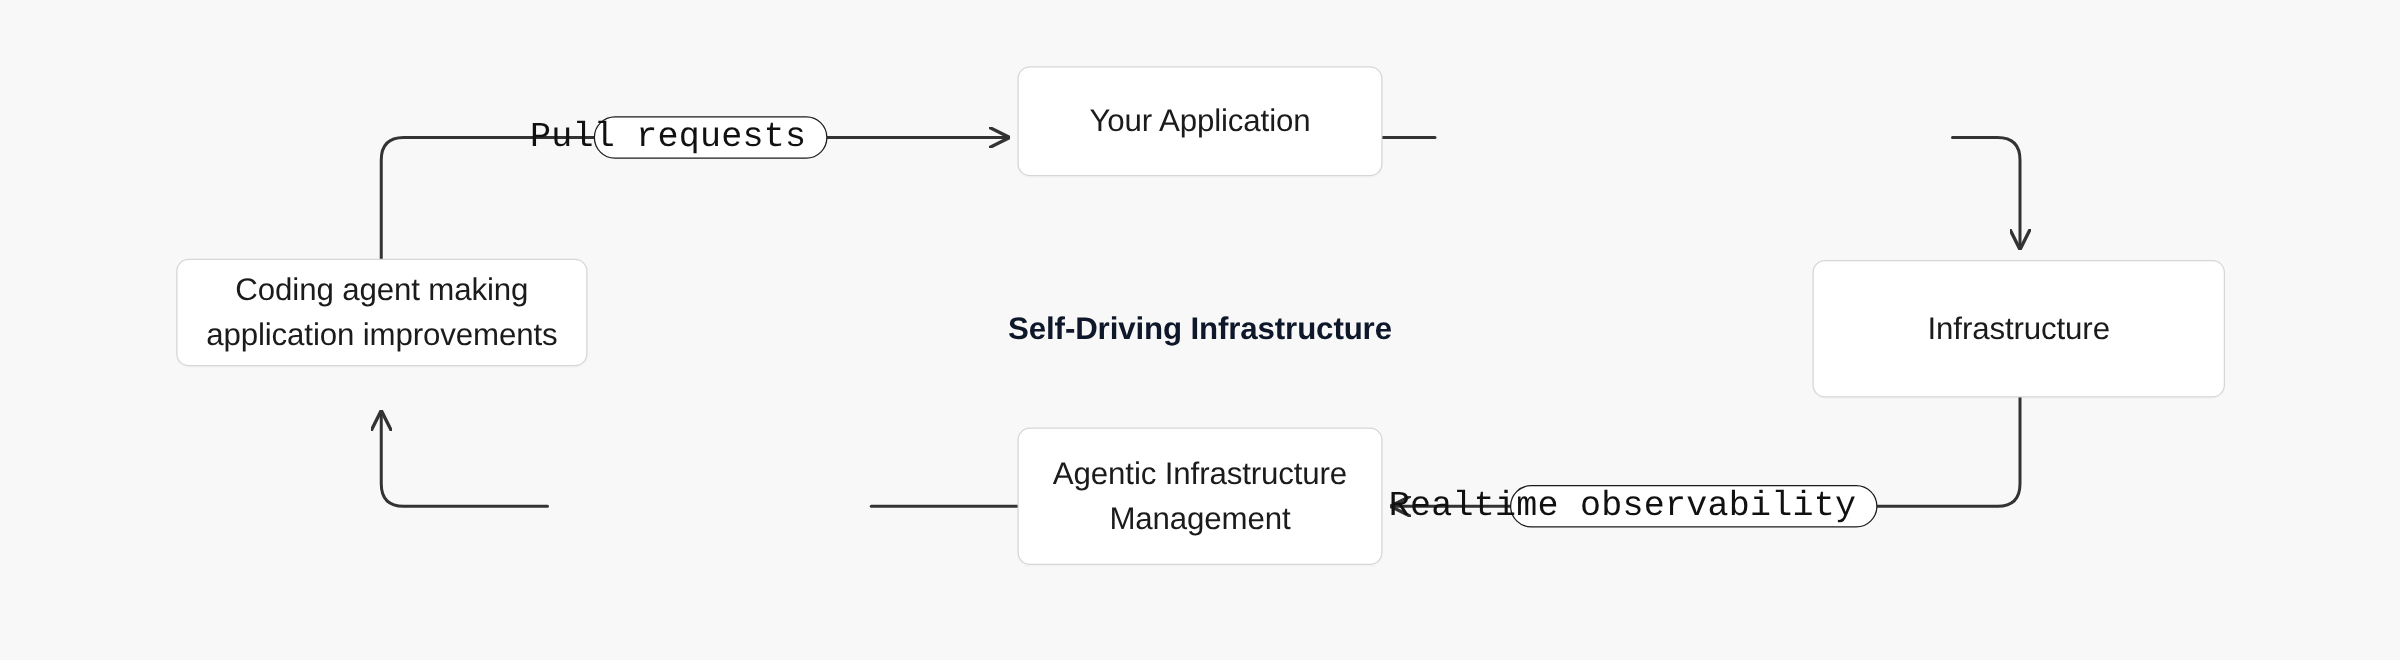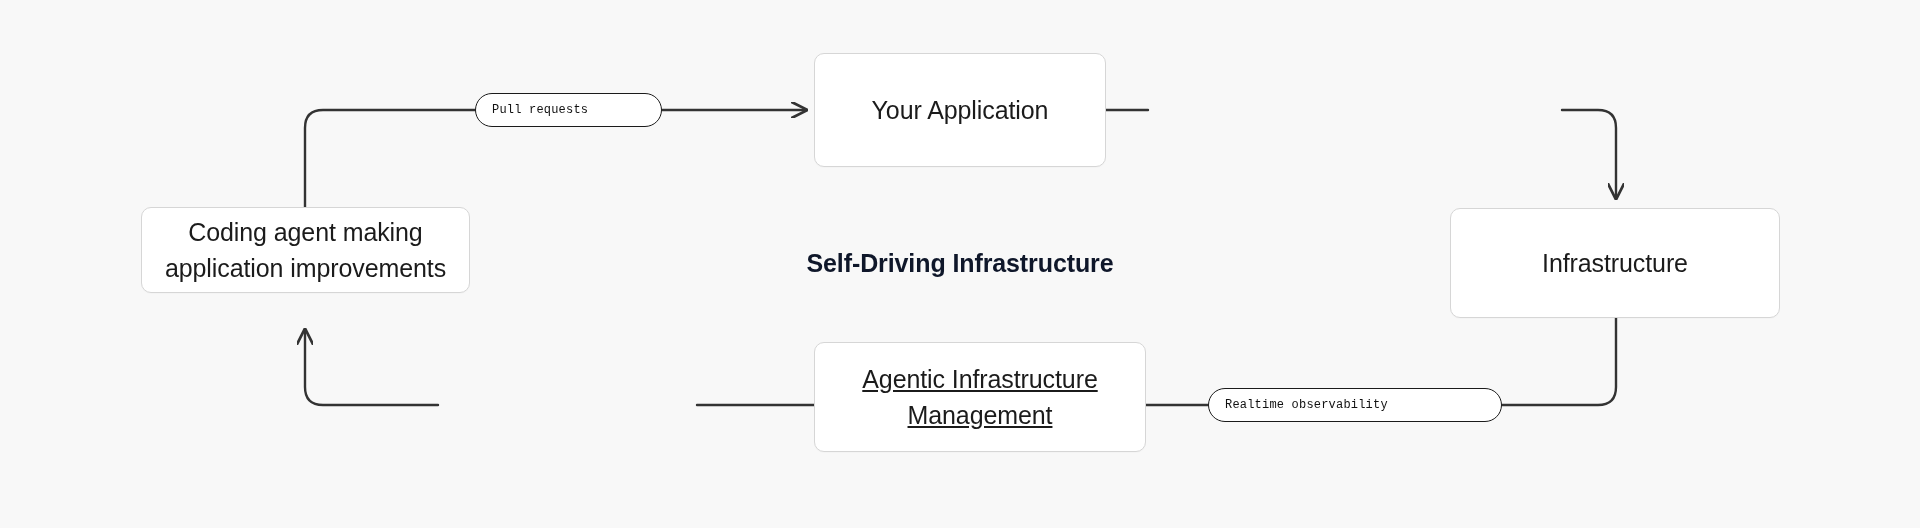--- a/index.html
+++ b/index.html
@@ -51,24 +51,24 @@
   }
   .edge-label {
     position: absolute;
     box-sizing: border-box;
     background: #ffffff;
     border: 1.6px solid #1b1b1b;
     border-radius: 999px;
     height: 34px;
     display: flex;
     align-items: center;
-    justify-content: flex-start;
+    justify-content: flex-end;
     padding: 0 16px;
     font-family: "Liberation Mono", monospace;
-    font-size: 12px;
+    font-size: 28px;
     letter-spacing: 0.2px;
     color: #111111;
     white-space: nowrap;
   }
   .center-title {
     position: absolute;
     font-family: "Liberation Sans", sans-serif;
     font-weight: bold;
     font-size: 25px;
     color: #0f172a;
@@ -104,29 +104,29 @@
     <path d="M 814 405 L 697 405" fill="none" stroke="#333333" stroke-width="2.4" stroke-linecap="round"></path>
 
     <path d="M 438 405 L 323 405 Q 305 405 305 387 L 305 330" fill="none" stroke="#333333" stroke-width="2.4" stroke-linecap="round" marker-end="url(#arrowhead)"></path>
   </svg>
 
   <div class="node" style="left:141px; top:207px; width:329px; height:86px;">
     <span class="node-label">Coding agent making
 application improvements</span>
   </div>
 
-  <div class="node" style="left:814px; top:53px; width:292px; height:114px;">
+  <div class="node" style="left:814px; top:53px; width:292px; height:88px;">
     <span class="node-label">Your Application</span>
   </div>
 
   <div class="node" style="left:1450px; top:208px; width:330px; height:110px;justify-content:center;">
     <span class="node-label">Infrastructure</span>
   </div>
 
-  <div class="node" style="left:814px; top:342px; width:332px; height:110px;text-decoration:underline;">
+  <div class="node" style="left:814px; top:342px; width:292px; height:110px;">
     <span class="node-label">Agentic Infrastructure
 Management</span>
   </div>
 
   <div class="edge-label" style="left:475px; top:93px; width:187px;">
     <span>Pull requests</span>
   </div>
 
 
   <div class="edge-label" style="left:1208px; top:388px; width:294px;">

